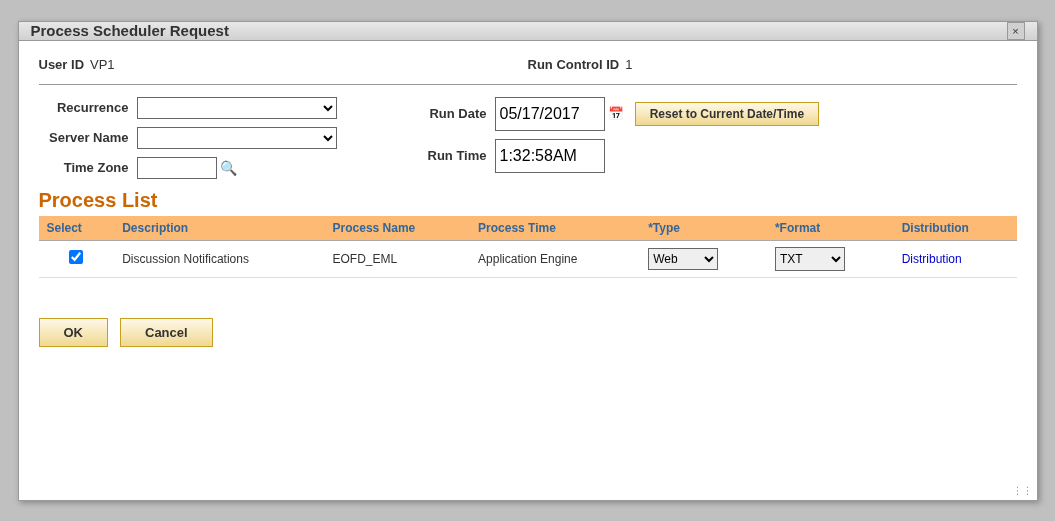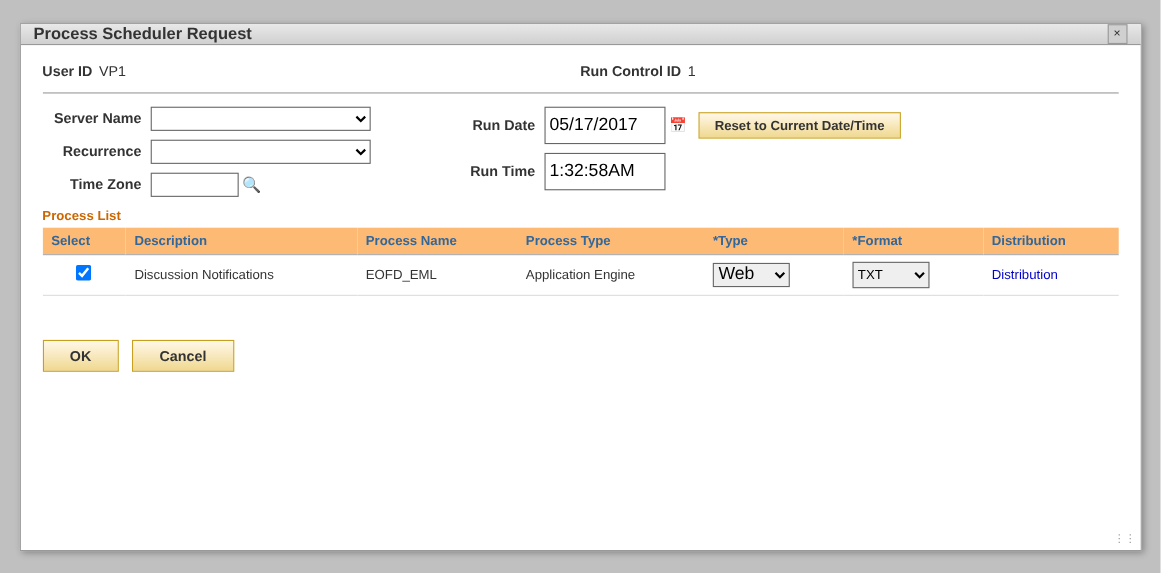--- a/index.html
+++ b/index.html
@@ -158,21 +158,21 @@
       white-space: nowrap;
       color: #333;
       font-weight: bold;
     }
     .process-list-section {
       margin-top: 10px;
     }
     .process-list-title {
       color: #cc6600;
       font-weight: bold;
-      font-size: 12px;
+      font-size: 20px;
       margin-bottom: 4px;
     }
     .process-table {
       width: 100%;
       border-collapse: collapse;
     }
     .process-table thead tr {
       background: #fdba74;
     }
     .process-table th {
@@ -200,21 +200,21 @@
     }
     .distribution-link {
       color: #0000cc;
       text-decoration: none;
       cursor: pointer;
     }
     .type-select {
       width: 70px;
       height: 22px;
       border: 1px solid #666;
-      font-size: 16px;
+      font-size: 12px;
     }
     .format-select {
       width: 70px;
       height: 24px;
       border: 1px solid #666;
       font-size: 12px;
     }
     .checkbox-cell {
       text-align: center;
     }
@@ -265,27 +265,27 @@
         <span class="label-bold">Run Control ID</span>
         <span class="value-text">1</span>
       </div>
     </div>
 
     <hr class="divider">
 
     <div class="form-section">
       <div class="form-left">
         <div class="form-row">
-          <span class="form-label form-label-server">Server Name</span>
+          <span class="form-label form-label-recurrence">Recurrence</span>
           <select class="form-select">
             <option value=""></option>
           </select>
         </div>
         <div class="form-row">
-          <span class="form-label form-label-recurrence">Recurrence</span>
+          <span class="form-label form-label-server">Server Name</span>
           <select class="form-select">
             <option value=""></option>
           </select>
         </div>
         <div class="form-row timezone-row">
           <span class="form-label form-label-timezone">Time Zone</span>
           <input type="text" class="timezone-input" value="" style="">
           <span class="search-icon">🔍</span>
         </div>
       </div>
@@ -304,21 +304,21 @@
     </div>
 
     <div class="process-list-section">
       <div class="process-list-title">Process List</div>
       <table class="process-table">
         <thead>
           <tr>
             <th>Select</th>
             <th>Description</th>
             <th>Process Name</th>
-            <th>Process Type</th>
+            <th>Process Time</th>
             <th>*Type</th>
             <th>*Format</th>
             <th>Distribution</th>
           </tr>
         </thead>
         <tbody id="process-table-body">
         <tr>
               <td class="checkbox-cell"><input type="checkbox" checked="" style=""></td>
               <td>Discussion Notifications</td>
               <td>EOFD_EML</td>

